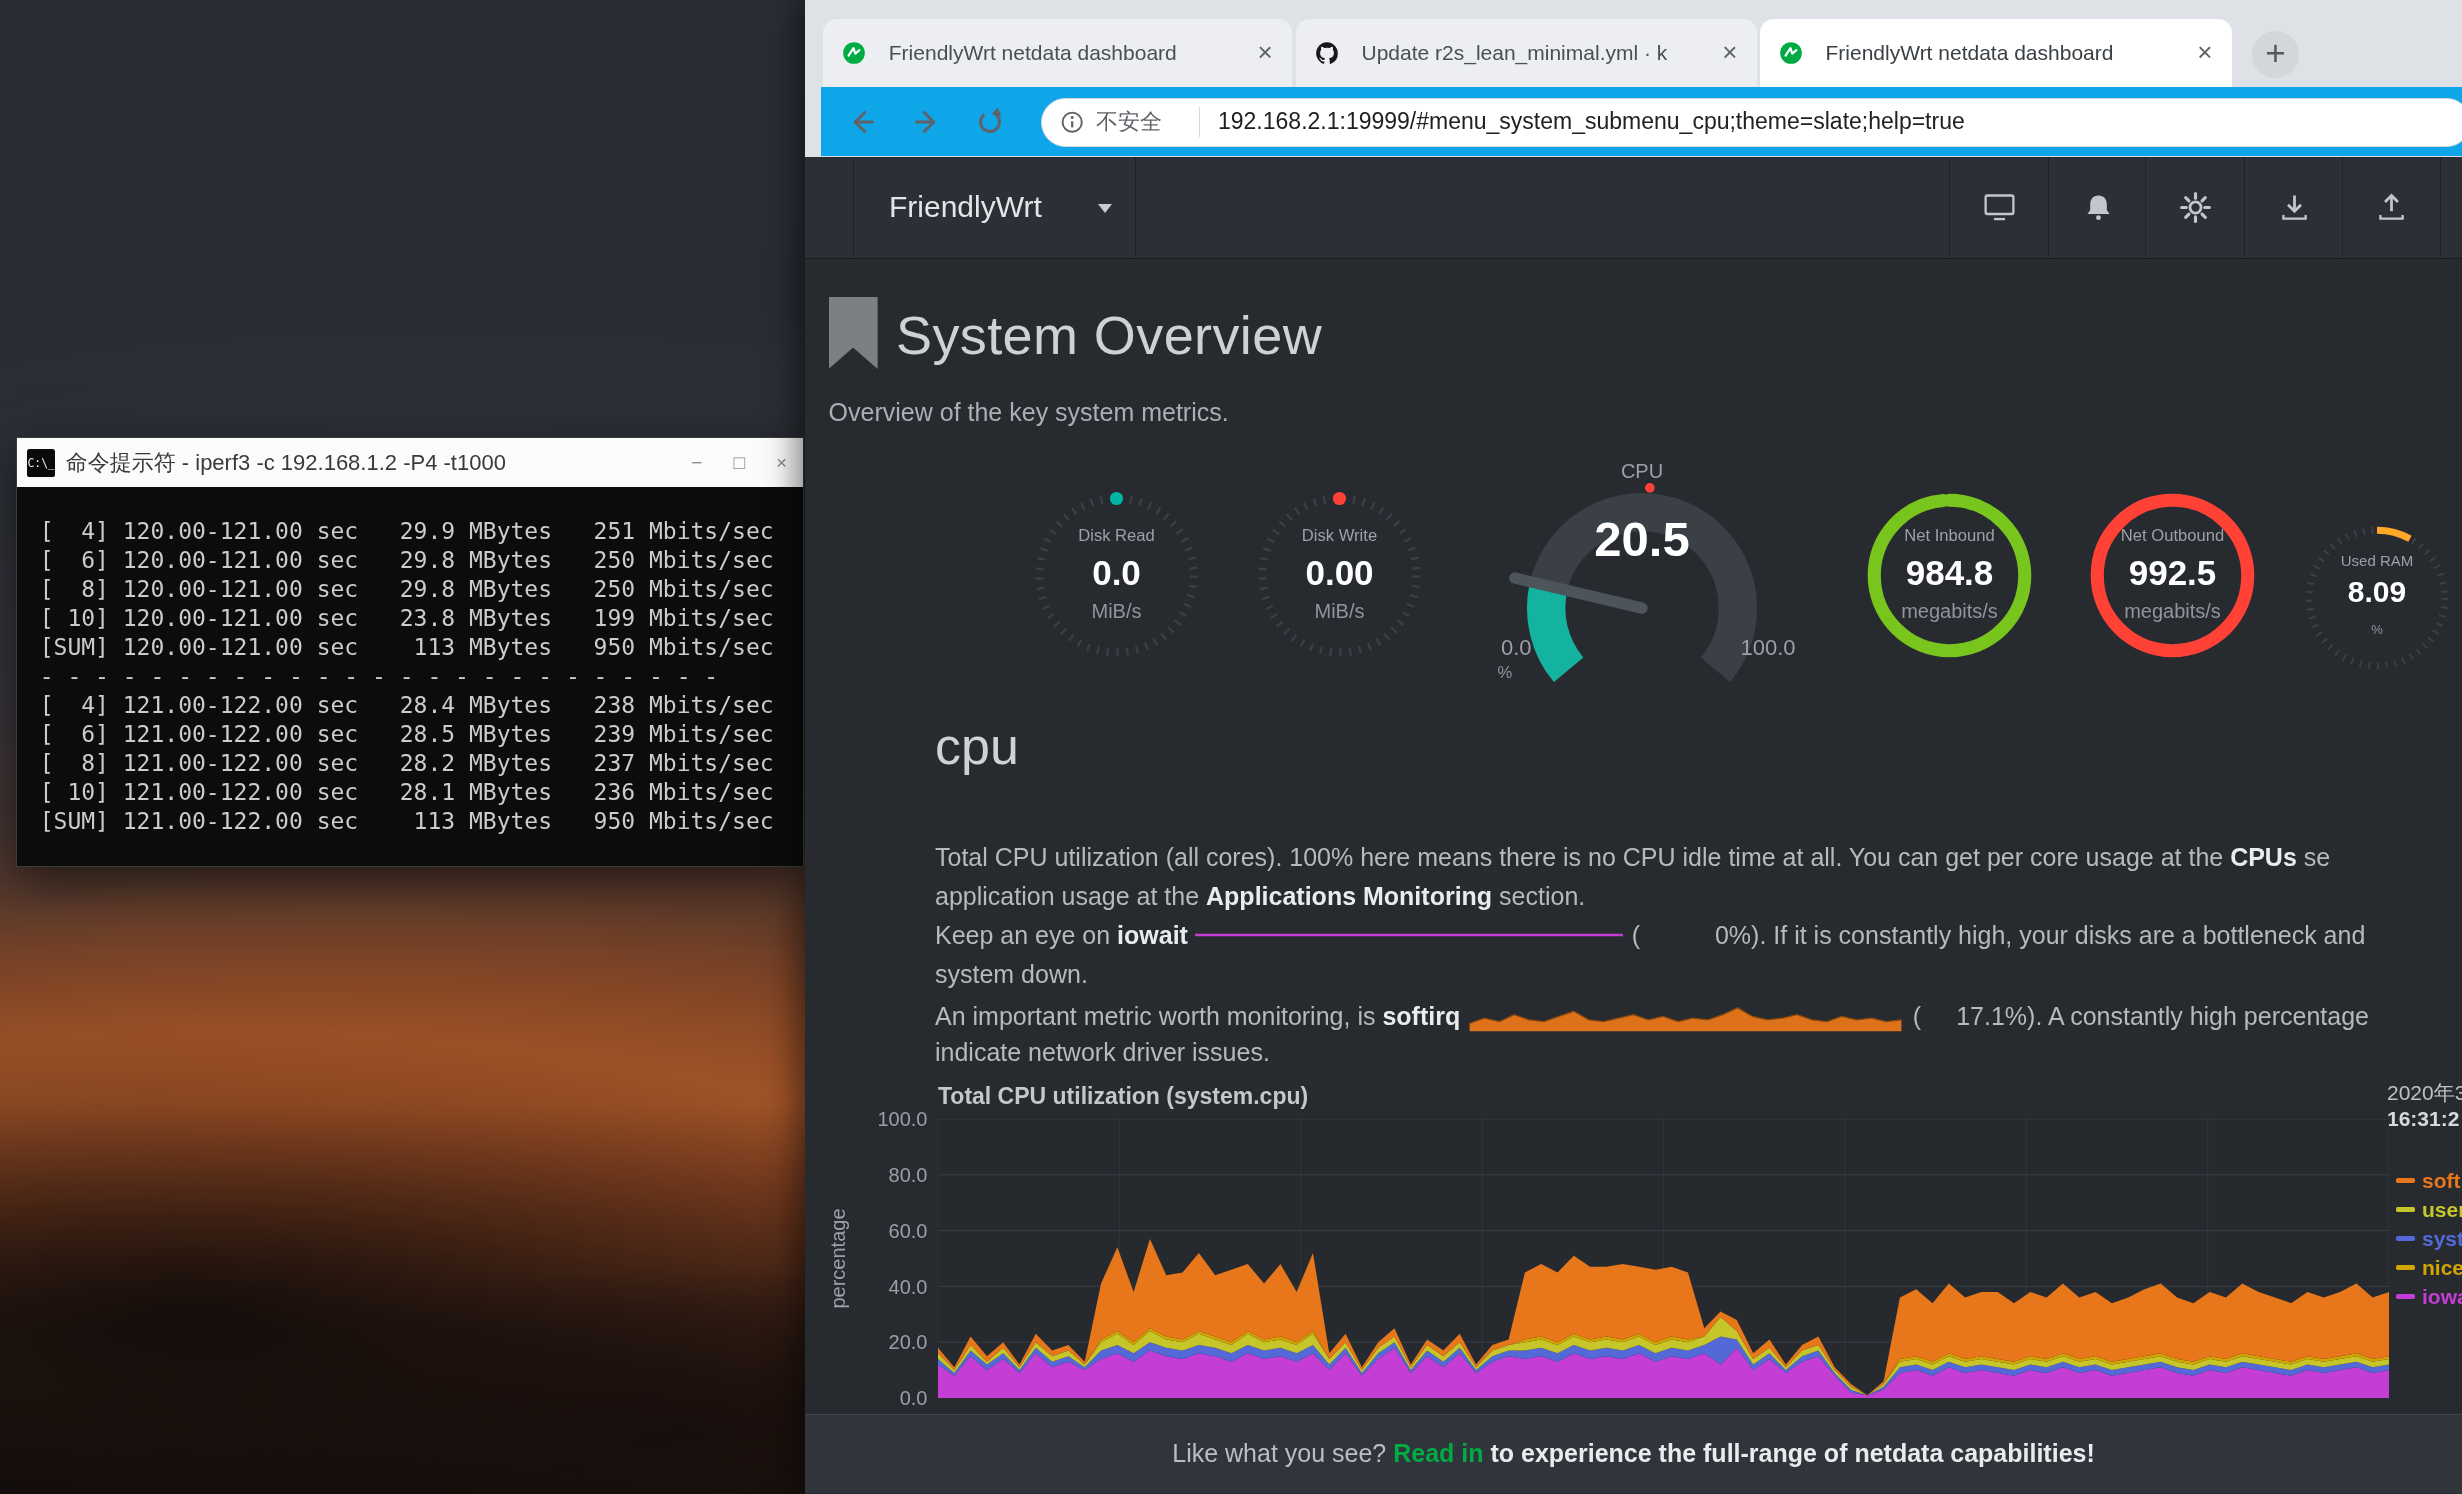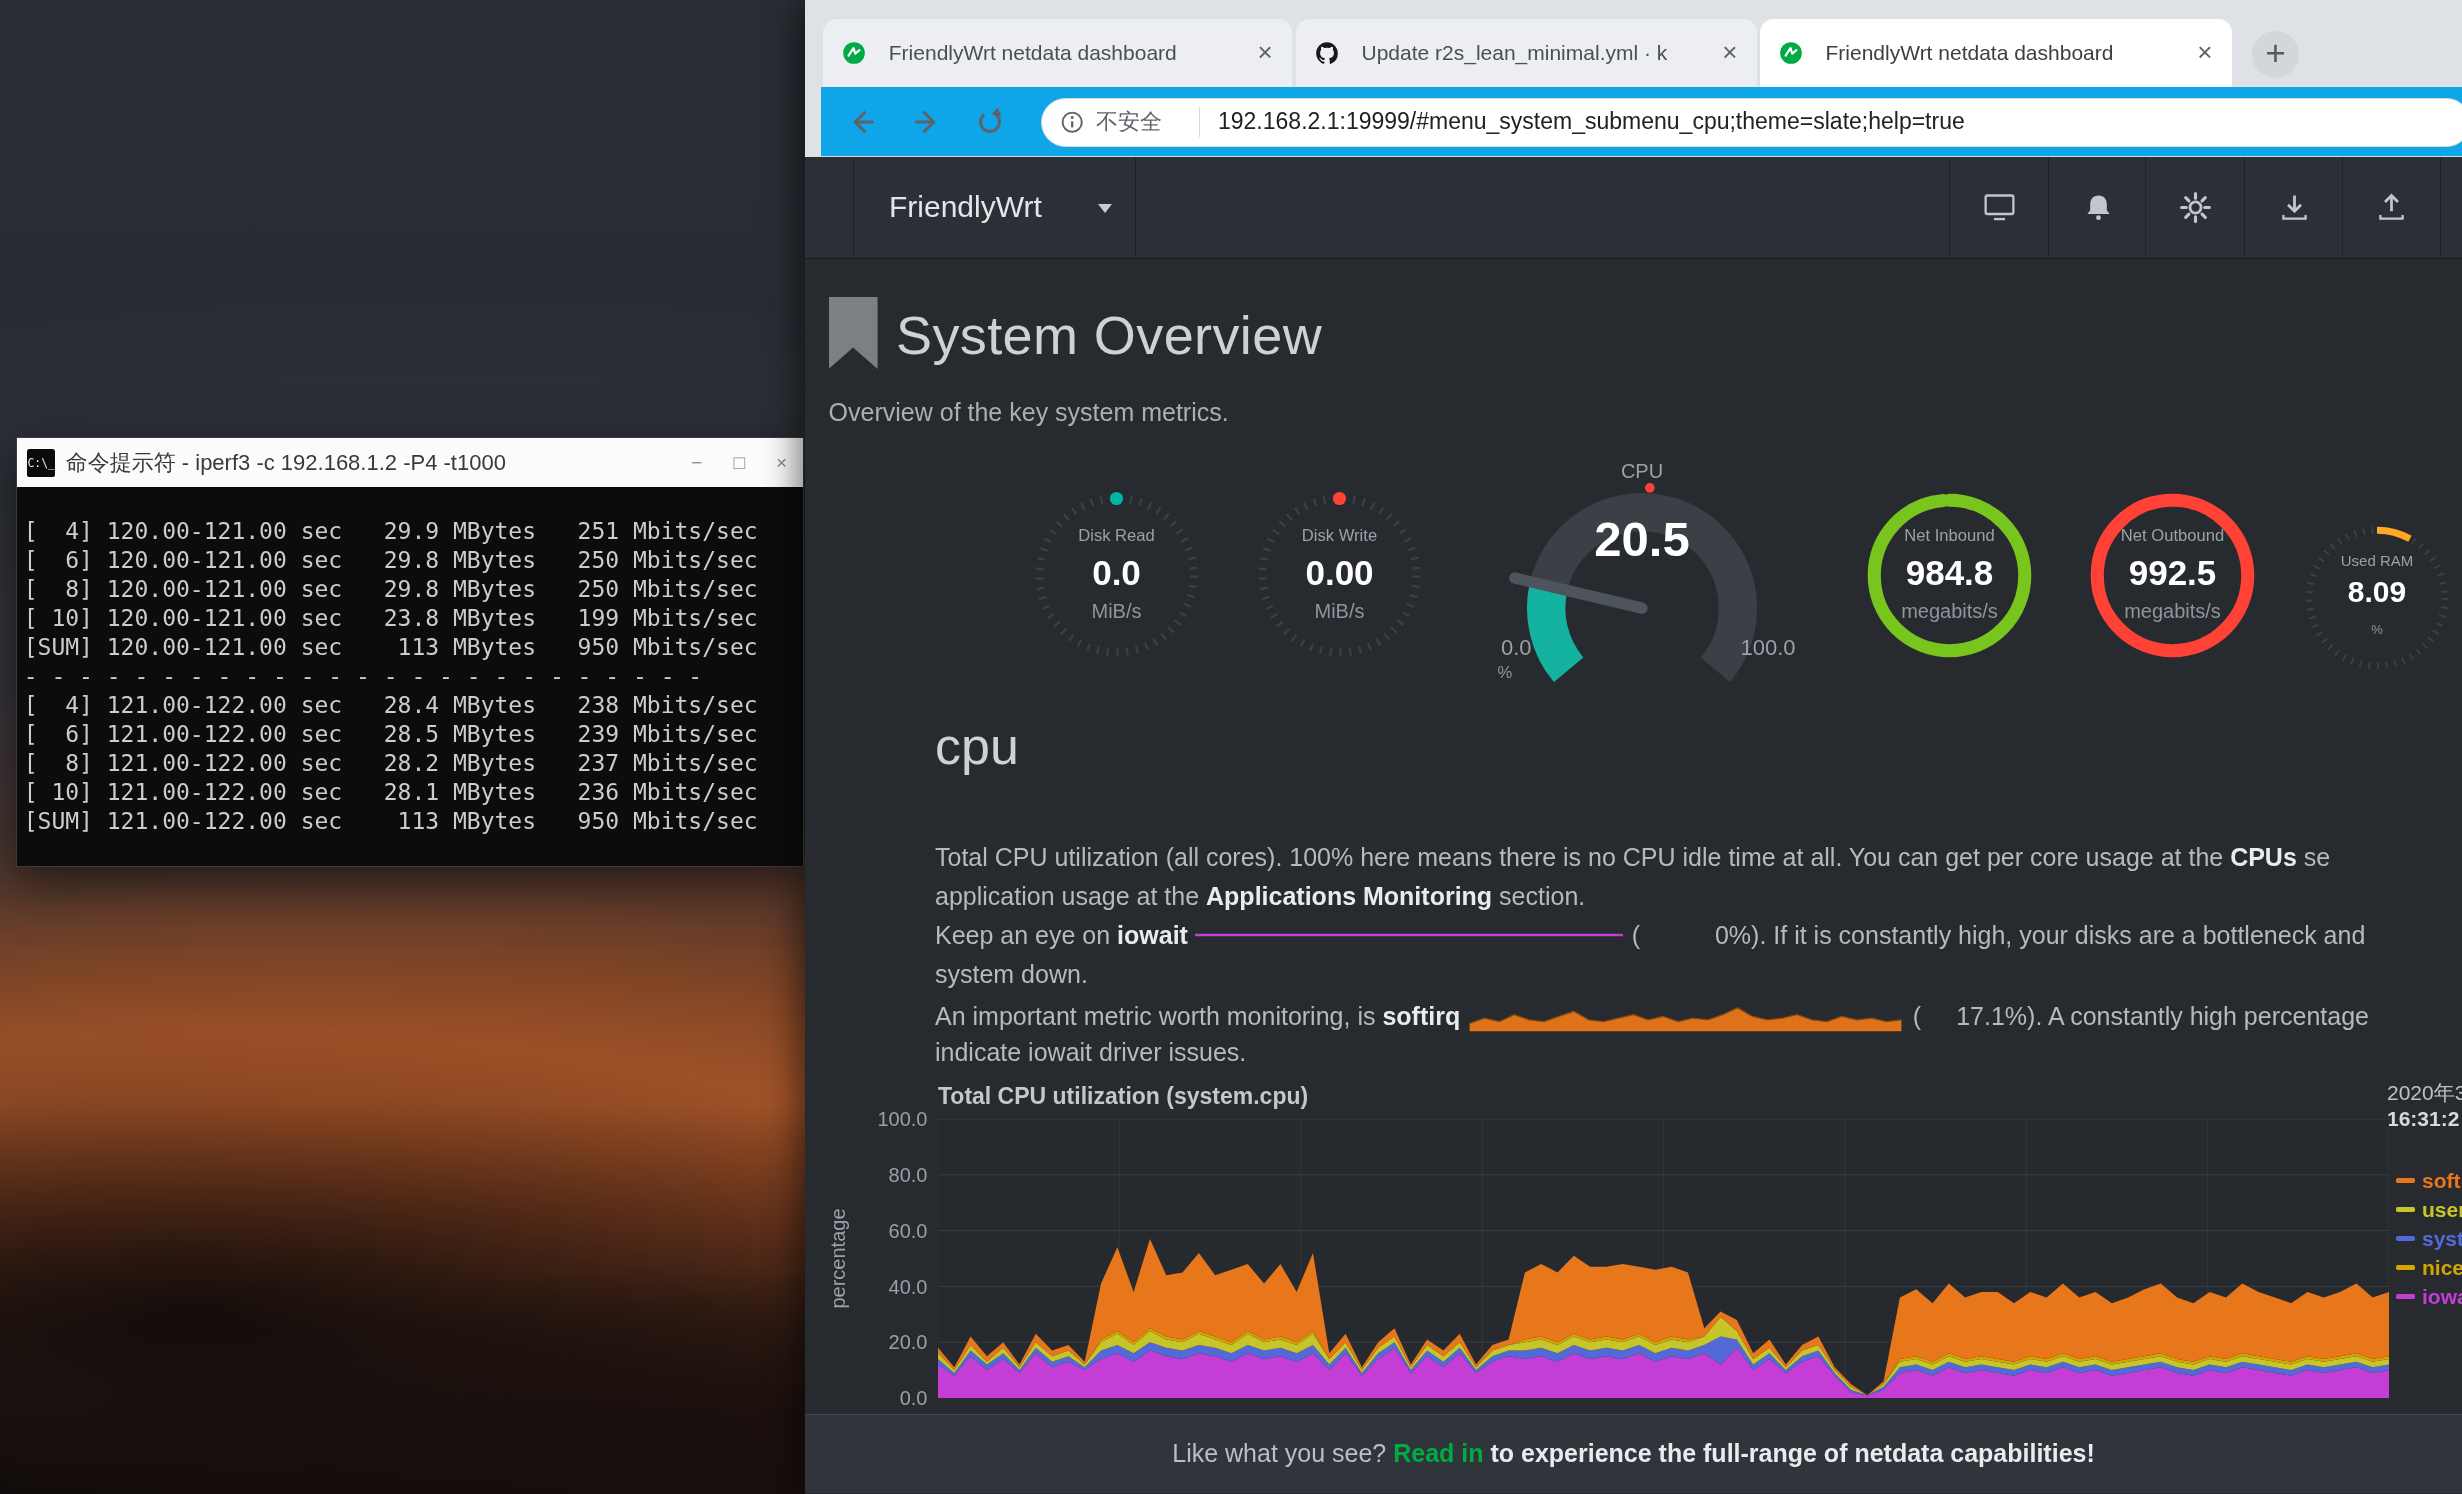--- a/index.html
+++ b/index.html
@@ -18,21 +18,21 @@
       linear-gradient(180deg,#2a2d34 0%,#282b32 34%,#302e36 46%,#463430 56%,#6f4026 66%,#9a562c 74%,#63351f 81%,#2c1c16 89%,#120d0c 100%);}
 
   
   #terminal{position:absolute;left:15.7px;top:437px;width:788px;height:430px;border:0.9px solid #3c3c3c;box-shadow:0 14px 44px rgba(0,0,0,.55)}
   #term-title{height:49px;background:#fbfbfb;display:flex;align-items:center;position:relative}
   #term-icon{width:28px;height:28px;margin-left:10.5px;background:#0a0a0a;border-radius:2.6px;color:#e8e8e8;
     font:11.4px "DejaVu Sans Mono",monospace;display:flex;align-items:center;justify-content:center}
   #term-title-text{margin-left:10.5px;font-size:22px;color:#3a3a3a;white-space:nowrap;overflow:hidden}
   #term-controls{position:absolute;right:15.7px;top:0;height:49px;display:flex;gap:31px;align-items:center;color:#8d8d8d;font-size:19px}
   #term-body{position:absolute;left:0;top:49px;right:0;bottom:0;background:#0c0c0c;color:#cccccc;
-    font:23px/29px "DejaVu Sans Mono",monospace;padding:30px 0 0 7px;white-space:pre;overflow:hidden}
+    font:23px/29px "DejaVu Sans Mono",monospace;padding:30px 0 0 23px;white-space:pre;overflow:hidden}
 
   
   #browser{position:absolute;left:805px;top:0;width:1657px;height:1494px;overflow:hidden;background:#dee1e6;box-shadow:-8.7px 0 31px rgba(0,0,0,.5)}
   #tabstrip{position:absolute;left:0;top:0;right:0;height:87px;background:#dee1e6}
   .tab{position:absolute;top:19px;height:68px;border-radius:14px 14px 0 0;display:flex;align-items:center;padding:0 12.2px 0 17.5px}
   .tab.inactive{background:#eceef1}
   .tab.active{background:#ffffff}
   #tab1{left:18.3px;width:469px}
   #tab2{left:491px;width:461px}
   #tab3{left:955px;width:472px}
@@ -330,21 +330,21 @@
               <polyline points="0.0,8.0 21.3,8.0 42.6,8.0 63.9,8.0 85.2,8.0 106.5,8.0 127.8,8.0 149.1,8.0 170.4,8.0 191.7,8.0 213.0,8.0 234.3,8.0 255.7,8.0 277.0,8.0 298.3,8.0 319.6,8.0 340.9,8.0 362.2,8.0 383.5,8.0 404.8,8.0 426.1,8.0 447.4,8.0 468.7,8.0 490.0,8.0" fill="none" stroke="#c43ed6" stroke-width="3"></polyline>
             </svg><span>(</span><span class="gap1"></span><span>0%). If it is constantly high, your disks are a bottleneck and</span>
         </div>
         <div class="pline">system down.</div>
         <div class="pline">
           <span><span>An important metric worth monitoring, is </span><span class="sb">softirq</span></span><svg class="spark" id="spark-softirq" width="437" height="38" viewBox="0 0 500 44">
               <polygon points="0.0,34.0 17.2,28.0 34.5,32.0 51.7,24.0 69.0,30.0 86.2,32.0 103.4,26.0 120.7,20.0 137.9,30.0 155.2,32.0 172.4,28.0 189.7,24.0 206.9,30.0 224.1,26.0 241.4,32.0 258.6,28.0 275.9,30.0 293.1,24.0 310.3,16.0 327.6,26.0 344.8,30.0 362.1,28.0 379.3,24.0 396.6,30.0 413.8,32.0 431.0,26.0 448.3,30.0 465.5,28.0 482.8,32.0 500.0,30.0 500,43 0,43" fill="#e8761a" opacity="0.95"></polygon>
               <polyline points="0.0,34.0 17.2,28.0 34.5,32.0 51.7,24.0 69.0,30.0 86.2,32.0 103.4,26.0 120.7,20.0 137.9,30.0 155.2,32.0 172.4,28.0 189.7,24.0 206.9,30.0 224.1,26.0 241.4,32.0 258.6,28.0 275.9,30.0 293.1,24.0 310.3,16.0 327.6,26.0 344.8,30.0 362.1,28.0 379.3,24.0 396.6,30.0 413.8,32.0 431.0,26.0 448.3,30.0 465.5,28.0 482.8,32.0 500.0,30.0" fill="none" stroke="#8a4a0e" stroke-width="1.5"></polyline>
             </svg><span>(</span><span class="gap2"></span><span>17.1%). A constantly high percentage</span>
         </div>
-        <div class="pline">indicate iowait driver issues.</div>
+        <div class="pline">indicate network driver issues.</div>
       </div>
 
       <div id="chart-title">Total CPU utilization (system.cpu)</div>
       <div id="chart-date">
         <div class="d">2020年3</div>
         <div class="t">16:31:2</div>
       </div>
       <div class="ytick" id="yt0">100.0</div>
       <div class="ytick" id="yt1">80.0</div>
       <div class="ytick" id="yt2">60.0</div>

